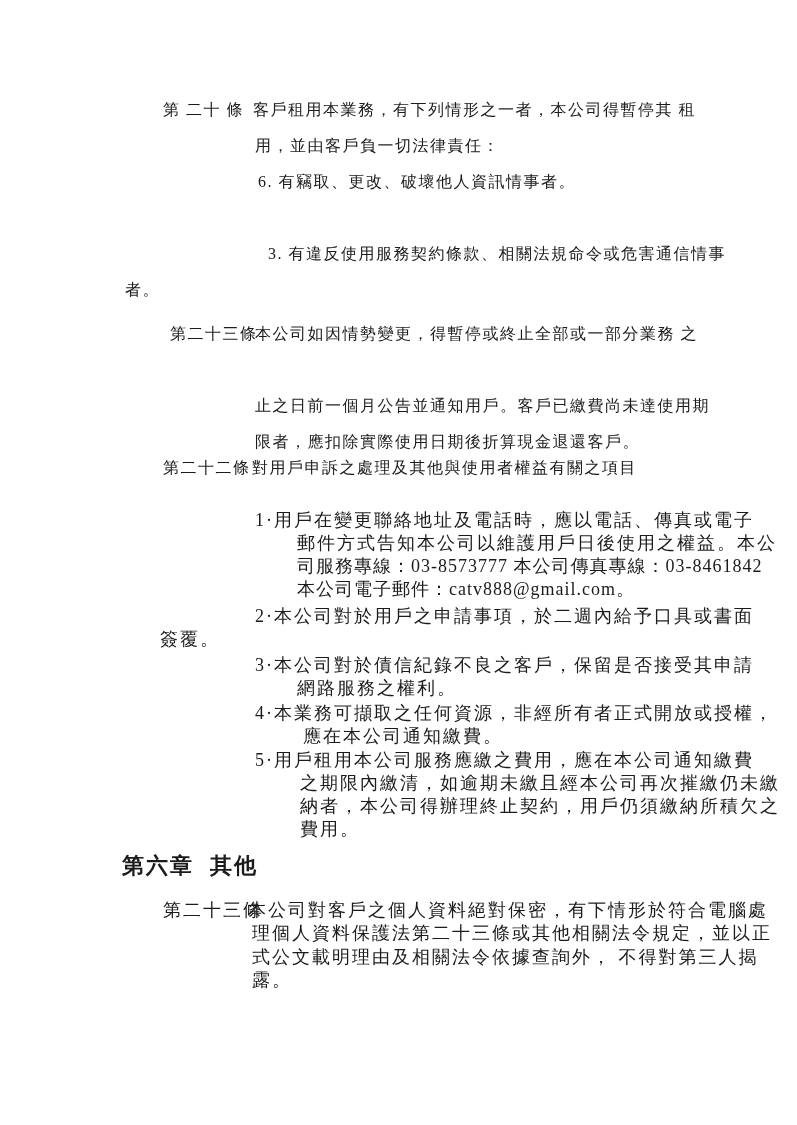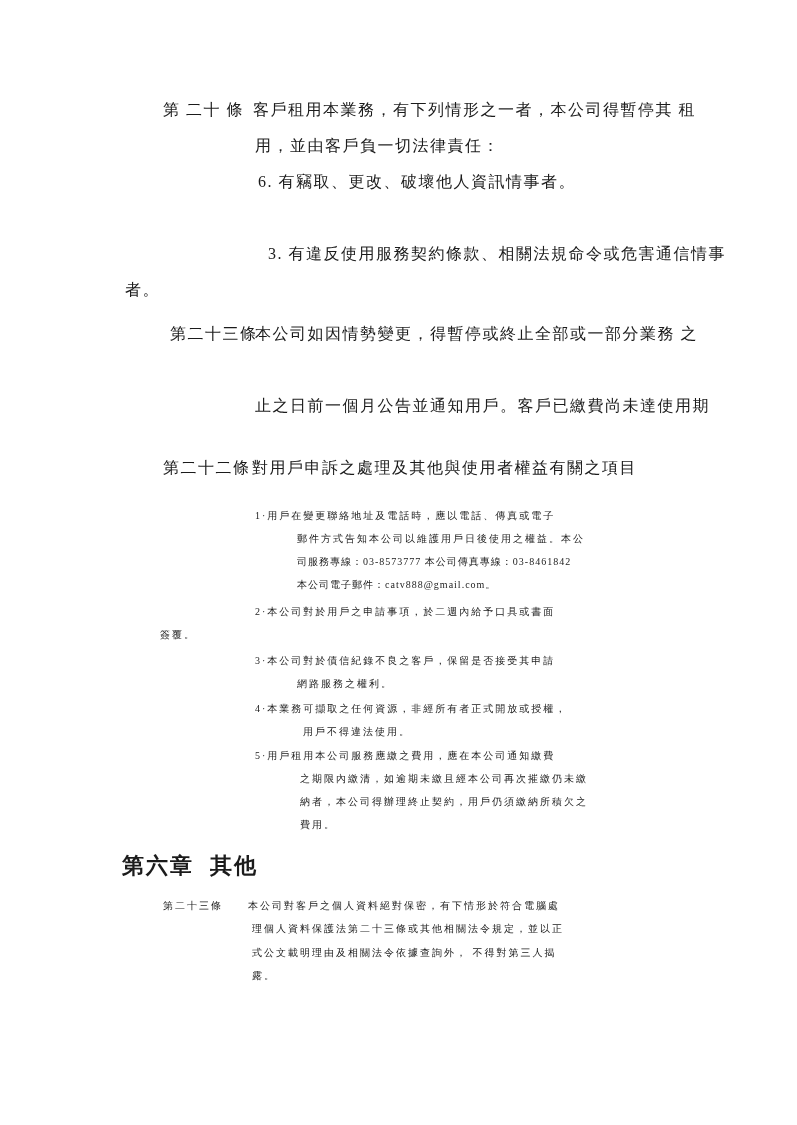--- a/index.html
+++ b/index.html
@@ -18,21 +18,21 @@
     color: #1b1b1b;
   }
   .line {
     position: absolute;
     white-space: pre;
     font-size: 16px;
     letter-spacing: 1.5px;
     line-height: 1.2;
   }
   .small {
-    font-size: 10px;
+    font-size: 18px;
     letter-spacing: 2px;
   }
   .nums {
     letter-spacing: 1px;
   }
   .chapter {
     position: absolute;
     font-size: 22px;
     font-weight: bold;
     letter-spacing: 2px;
@@ -51,37 +51,38 @@
   <div class="line" style="left:163px;top:100px">第 二十 條</div>
   <div class="line" style="left:253px;top:100px">客戶租用本業務，有下列情形之一者，本公司得暫停其 租</div>
   <div class="line" style="left:255px;top:136px">用，並由客戶負一切法律責任：</div>
   <div class="line" style="left:258px;top:172px">6. 有竊取、更改、破壞他人資訊情事者。</div>
   <div class="line" style="left:268px;top:244px">3. 有違反使用服務契約條款、相關法規命令或危害通信情事</div>
   <div class="line" style="left:125px;top:280px">者。</div>
 
   <div class="line" style="left:170px;top:324px">第二十三條</div>
   <div class="line" style="left:255px;top:324px">本公司如因情勢變更，得暫停或終止全部或一部分業務 之</div>
   <div class="line" style="left:255px;top:396px">止之日前一個月公告並通知用戶。客戶已繳費尚未達使用期</div>
+  <div class="line" style="left:255px;top:432px">限者，應扣除實際使用日期後折算現金退還客戶。</div>
 
   <div class="line" style="left:163px;top:458px">第二十二條</div>
   <div class="line" style="left:252px;top:458px">對用戶申訴之處理及其他與使用者權益有關之項目</div>
 
   <div class="line small" style="left:255px;top:510px">1·用戶在變更聯絡地址及電話時，應以電話、傳真或電子</div>
   <div class="line small" style="left:297px;top:533px">郵件方式告知本公司以維護用戶日後使用之權益。本公</div>
   <div class="line small nums" style="left:297px;top:556px">司服務專線：03-8573777 本公司傳真專線：03-8461842</div>
   <div class="line small nums" style="left:297px;top:579px">本公司電子郵件：catv888@gmail.com。</div>
 
   <div class="line small" style="left:255px;top:606px">2·本公司對於用戶之申請事項，於二週內給予口具或書面</div>
   <div class="line small" style="left:160px;top:629px">簽覆。</div>
 
   <div class="line small" style="left:255px;top:655px">3·本公司對於債信紀錄不良之客戶，保留是否接受其申請</div>
   <div class="line small" style="left:297px;top:678px">網路服務之權利。</div>
 
   <div class="line small" style="left:255px;top:703px">4·本業務可擷取之任何資源，非經所有者正式開放或授權，</div>
-  <div class="line small" style="left:303px;top:726px">用戶不得違法使用。</div>
+  <div class="line small" style="left:303px;top:726px">應在本公司通知繳費。</div>
 
   <div class="line small" style="left:255px;top:750px">5·用戶租用本公司服務應繳之費用，應在本公司通知繳費</div>
   <div class="line small" style="left:300px;top:773px">之期限內繳清，如逾期未繳且經本公司再次摧繳仍未繳</div>
   <div class="line small" style="left:300px;top:796px">納者，本公司得辦理終止契約，用戶仍須繳納所積欠之</div>
   <div class="line small" style="left:300px;top:819px">費用。</div>
 
   <div class="chapter" style="left:122px;top:851px"><span>第六章</span><span class="gap"></span><span>其他</span></div>
 
   <div class="line small" style="left:163px;top:900px">第二十三條</div>
   <div class="line small" style="left:248px;top:900px">本公司對客戶之個人資料絕對保密，有下情形於符合電腦處</div>

